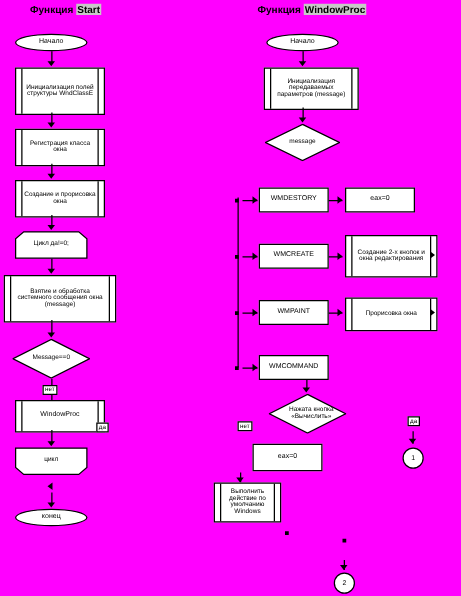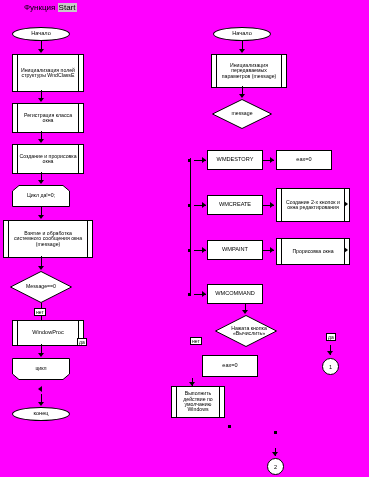--- a/index.html
+++ b/index.html
@@ -55,21 +55,21 @@
   }
 
   .connector{
     background:#ffffff;border:1px solid #000;border-radius:50%;
     display:flex;align-items:center;justify-content:center;
     text-align:center;
   }
 
   .title{
     position:absolute;
-    color:#000;font-weight:normal;font-size:8px;letter-spacing:0px;
+    color:#000;font-weight:bold;font-size:8px;letter-spacing:0px;
     white-space:nowrap;
   }
   .title .hl{background:#c8c8c8;color:#000;padding:0 1px;}
 
   
   .edgelbl{
     position:absolute;background:#ffffff;border:1px solid #000;
     font-size:5px;line-height:1;padding:1px 1px 0 1px;color:#000;
     white-space:nowrap;
   }
@@ -179,20 +179,23 @@
 
   <div class="arrow-l" style="left:38px;top:386px;"></div>
 
   <div class="vline" style="left:41px;top:394px;height:10px;"></div>
   <div class="arrow-d" style="left:38px;top:402px;"></div>
 
   <div class="node terminal t9" style="left:12px;top:407px;width:58px;height:14px;">
     <span>конец</span>
   </div>
 
+  <div class="title" style="left:206px;top:3px;">
+    <span>Функция </span><span class="hl">WindowProc</span>
+  </div>
 
   <div class="node terminal t9" style="left:213px;top:27px;width:58px;height:14px;">
     <span>Начало</span>
   </div>
   <div class="vline" style="left:242px;top:41px;height:10px;"></div>
   <div class="arrow-d" style="left:239px;top:49px;"></div>
 
   <div class="predef t8" style="left:211px;top:54px;width:62px;height:32px;padding:0 6px;">
     <span>Инициализация передаваемых параметров (message)</span>
   </div>

